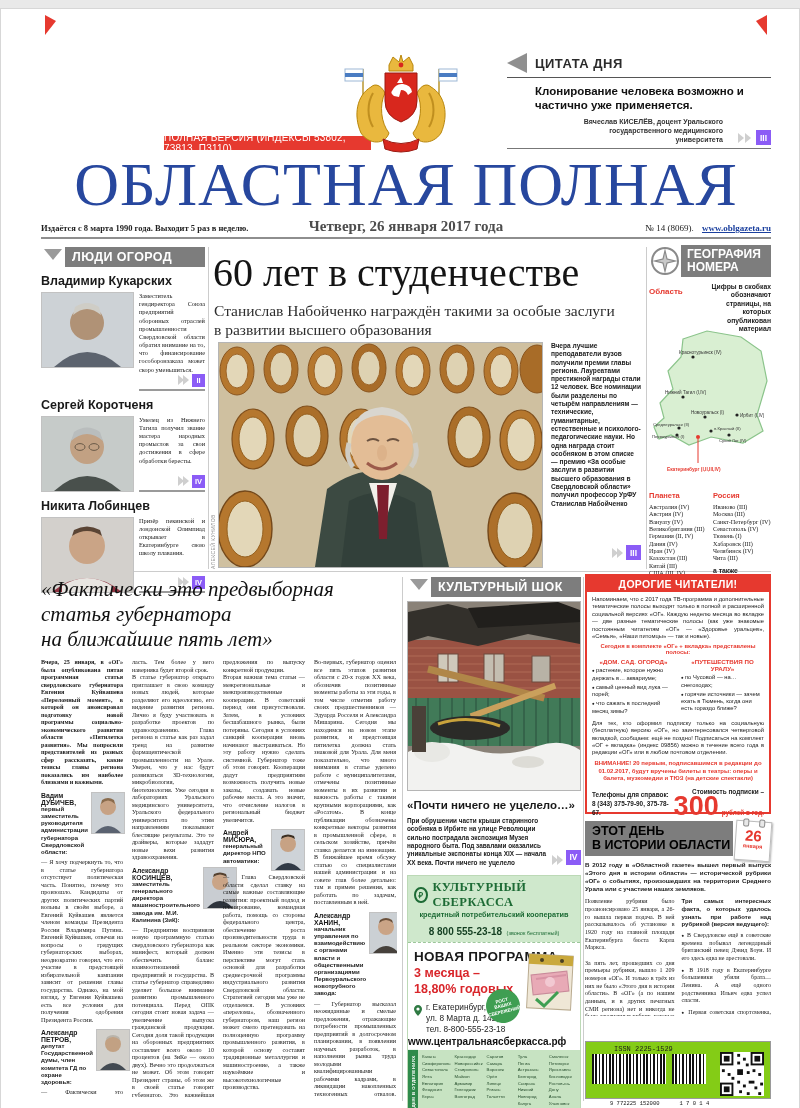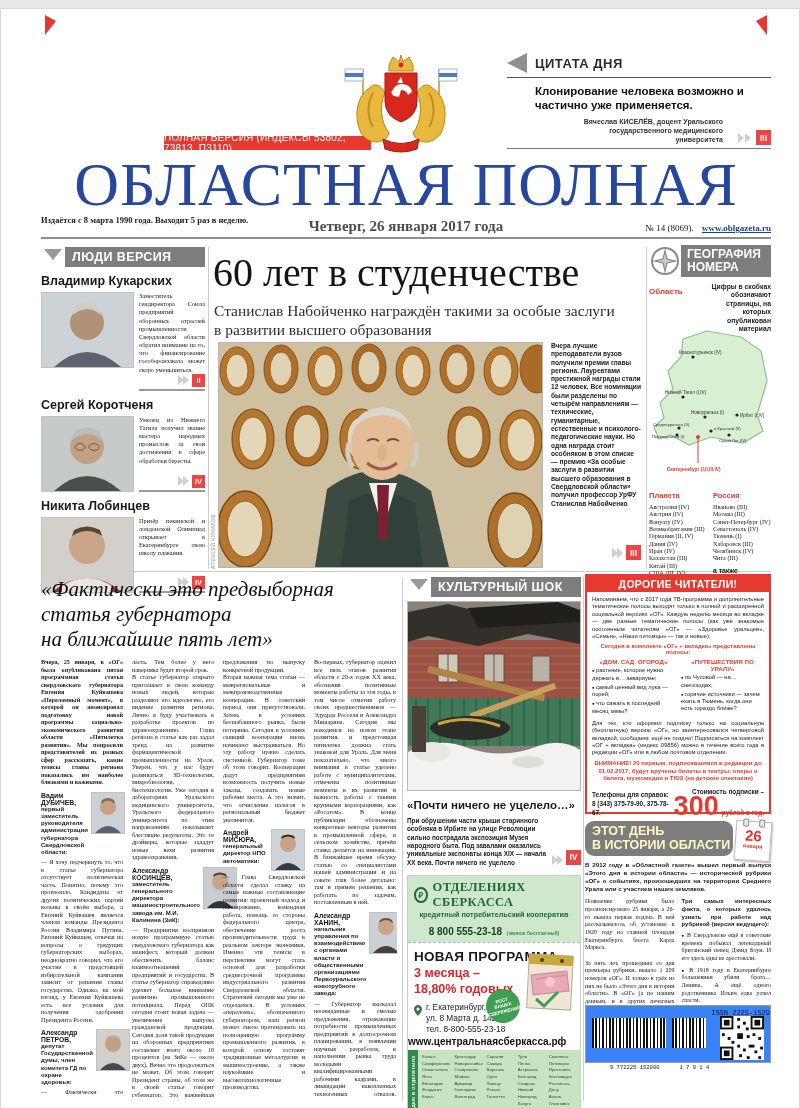--- a/index.html
+++ b/index.html
@@ -14,26 +14,26 @@
   
   .quote-box{left:506px;top:44px;width:264px;}
   .qrow{display:flex;align-items:center;gap:8px;border-bottom:1.5px solid #555;padding-bottom:4px;}
   .arrow-left{width:0;height:0;border-right:20px solid #8f8f8f;border-top:10px solid transparent;border-bottom:10px solid transparent;}
   .qtitle{font-weight:bold;font-size:13px;letter-spacing:.5px;color:#2b2b2b;}
   .qtext{font-weight:bold;font-size:11.5px;line-height:1.25;margin:6px 0 4px 28px;color:#111;}
   .qattr{font-weight:bold;font-size:7px;color:#333;text-align:right;margin:0 48px 0 60px;line-height:1.3;}
   .qfoot{display:flex;justify-content:flex-end;align-items:center;gap:2px;margin-top:-14px;border-bottom:1px solid #777;padding-bottom:3px;}
   .chev{width:0;height:0;border-left:6px solid #cfcfcf;border-top:5px solid transparent;border-bottom:5px solid transparent;display:inline-block;}
   .chev+.chev{margin-left:-1px;}
-  .pg{background:#ef4444;color:#fff;font-weight:bold;font-size:8.5px;min-width:15px;height:15px;display:inline-flex;align-items:center;justify-content:center;margin-left:3px;}
+  .pg{background:#8b5cf6;color:#fff;font-weight:bold;font-size:8.5px;min-width:15px;height:15px;display:inline-flex;align-items:center;justify-content:center;margin-left:3px;}
   
   .edition-strip{left:163px;top:127px;width:207px;height:14px;background:#e6392f;color:#fff;font-weight:normal;font-size:10px;display:flex;align-items:center;justify-content:center;letter-spacing:.2px;}
   .masthead{left:40px;top:144px;width:730px;text-align:center;font-family:"Liberation Serif",serif;font-size:62px;line-height:1;color:#27479e;white-space:nowrap;letter-spacing:1px;}
   .dateline{left:40px;top:208px;width:730px;height:18px;font-family:"Liberation Serif",serif;}
-  .founded{position:absolute;left:0;bottom:10px;font-size:8.5px;font-weight:bold;color:#222;}
+  .founded{position:absolute;left:0;bottom:2px;font-size:8.5px;font-weight:bold;color:#222;}
   .gdate{position:absolute;left:0;right:0;bottom:0;text-align:center;font-size:15px;font-weight:bold;color:#4d4d4d;}
   .issue-wrap{position:absolute;right:0;bottom:2px;font-size:9px;color:#222;}
   .site-link{color:#1a3f9e;font-weight:bold;text-decoration:underline;margin-left:6px;}
   .toprule{left:40px;top:228px;width:730px;height:2px;background:#8e8e8e;}
   
   .sechead{display:flex;align-items:stretch;height:20px;}
   .tri-icon{width:24px;display:flex;align-items:flex-start;justify-content:center;background:#fff;}
   .tri-icon i{width:0;height:0;border-top:11px solid #9a9a9a;border-left:9px solid transparent;border-right:9px solid transparent;margin-top:2px;}
   .secbar{flex:1;background:#7d7d7d;color:#fff;font-weight:bold;font-size:12.5px;display:flex;align-items:center;padding-left:7px;letter-spacing:.4px;}
   
@@ -127,35 +127,35 @@
   .rd-foot{display:flex;margin-top:5px;align-items:flex-end;}
   .rd-phones{flex:1;font-weight:bold;font-size:6.4px;line-height:1.4;}
   .rd-price{text-align:right;}
   .rd-price-label{font-weight:bold;font-size:6.4px;color:#222;}
   .rd-300{display:flex;align-items:flex-end;justify-content:flex-end;gap:3px;}
   .rd-big{color:#e6392f;font-weight:bold;font-size:27px;line-height:.85;}
   .rd-note{color:#e6392f;font-weight:bold;font-size:6.4px;padding-bottom:2px;}
   
   .history{left:584px;top:812px;width:186px;}
   .hist-head{display:flex;align-items:flex-start;}
-  .histbar{flex:1;background:#7d7d7d;color:#fef9c3;font-weight:bold;font-size:12.5px;line-height:1.15;padding:3px 0 3px 7px;border-radius:9px;}
+  .histbar{flex:1;background:#7d7d7d;color:#000000;font-weight:bold;font-size:12.5px;line-height:1.15;padding:3px 0 3px 7px;}
   .cal-icon{width:34px;height:38px;background:#fff;border:1px solid #bbb;box-shadow:1px 1px 2px rgba(0,0,0,.3);transform:rotate(4deg);margin-left:2px;position:relative;flex:none;text-align:center;}
   .cal-rings{position:absolute;top:-3px;left:6px;right:6px;display:flex;justify-content:space-between;}
   .cal-rings i{width:4px;height:6px;border:1px solid #8a8a8a;border-radius:2px;background:#e8e8e8;}
   .cal-day{color:#e6392f;font-weight:bold;font-size:15px;margin-top:6px;line-height:1;}
   .cal-month{color:#e6392f;font-size:5.5px;font-weight:bold;}
   .h-title{font-weight:bold;font-size:11px;margin:6px 0 4px;}
   .h-lead{font-weight:bold;font-size:6.2px;line-height:1.3;text-align:justify;}
   .h-cols{display:flex;gap:7px;margin-top:5px;height:118px;overflow:hidden;}
   .h-col{flex:1;font-family:"Liberation Serif",serif;font-size:6px;line-height:1.28;text-align:justify;}
   .h2i{font-weight:bold;font-family:"Liberation Sans",sans-serif;margin-bottom:3px;}
   .h-fact{margin-bottom:4px;}
   .h-fact::before{content:"● ";font-size:4.5px;}
   
-  .bcbox{left:584px;top:996px;width:186px;height:58px;border:1px solid #9a9a9a;box-sizing:border-box;background:#3b82f6;text-align:right;}
+  .bcbox{left:584px;top:1032px;width:186px;height:58px;border:1px solid #9a9a9a;box-sizing:border-box;background:#84cc16;}
   .issn{font-family:"Liberation Mono",monospace;font-size:7px;margin:3px 0 1px 28px;}
   .bc-row{display:flex;align-items:flex-start;padding:0 6px;gap:6px;}
   .bars{height:30px;background:repeating-linear-gradient(90deg,#111 0 1.6px,#fff 1.6px 3.4px);}
   .b1{width:74px;}
   .b2{width:34px;}
   .bc-nums{display:flex;gap:20px;font-family:"Liberation Mono",monospace;font-size:5.5px;margin-left:24px;}
   .qr{margin-left:auto;margin-top:-2px;}
 </style>
 </head>
 <body>
@@ -215,21 +215,21 @@
 
   <div class="abs vr" style="left:207px;top:238px;height:322px"></div>
   <div class="abs vr" style="left:645px;top:238px;height:322px"></div>
   <div class="abs hr1"></div>
 
   <div class="abs people">
     <div class="sechead">
       <span class="tri-icon">
           <i></i>
         </span>
-      <span class="secbar">ЛЮДИ ВЕРСИЯ</span>
+      <span class="secbar">ЛЮДИ ОГОРОД</span>
     </div>
 
     <div class="pitem">
       <div class="pname">Владимир Кукарских</div>
       <div class="prow">
         <div class="pphoto">
           <svg width="91" height="74" viewBox="0 0 91 74" preserveAspectRatio="none">
               <rect width="91" height="74" fill="#cdd2d6"></rect>
               <circle cx="45" cy="30" r="17" fill="#b09276"></circle>
               <path d="M12 74 Q45 44 79 74 Z" fill="#5c636e"></path>
@@ -597,21 +597,21 @@
         <span class="chev"></span>
           <span class="chev"></span>
         <span class="pg">IV</span>
       </div>
     </div>
 
     <div class="ad">
       <div class="ad-top">
         <div class="ad-brand-row">
           <span class="ad-logo">₽</span>
-          <span class="ad-brand">ОТДЕЛЕНИЯХ СБЕРКАССА</span>
+          <span class="ad-brand">КУЛЬТУРНЫЙ СБЕРКАССА</span>
         </div>
         <div class="ad-brand-sub">кредитный потребительский кооператив</div>
         <div class="ad-phone-row">
           <span class="ad-phone">8 800 555-23-18</span>
           <span class="ad-phone-note">(звонок бесплатный)</span>
         </div>
       </div>
       <div class="ad-body">
         <div class="ad-program">НОВАЯ ПРОГРАММА</div>
         <div class="ad-term">3 месяца –</div>

